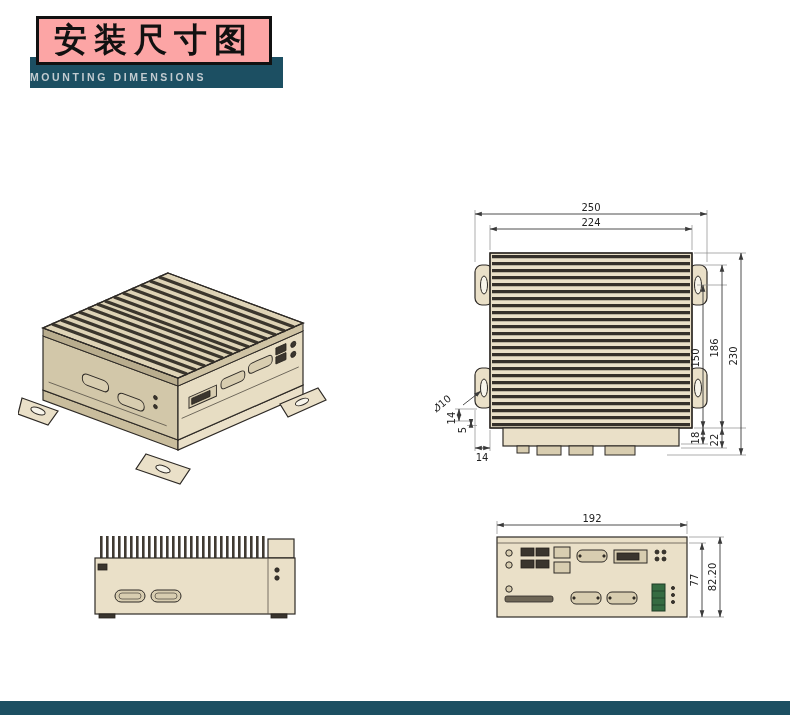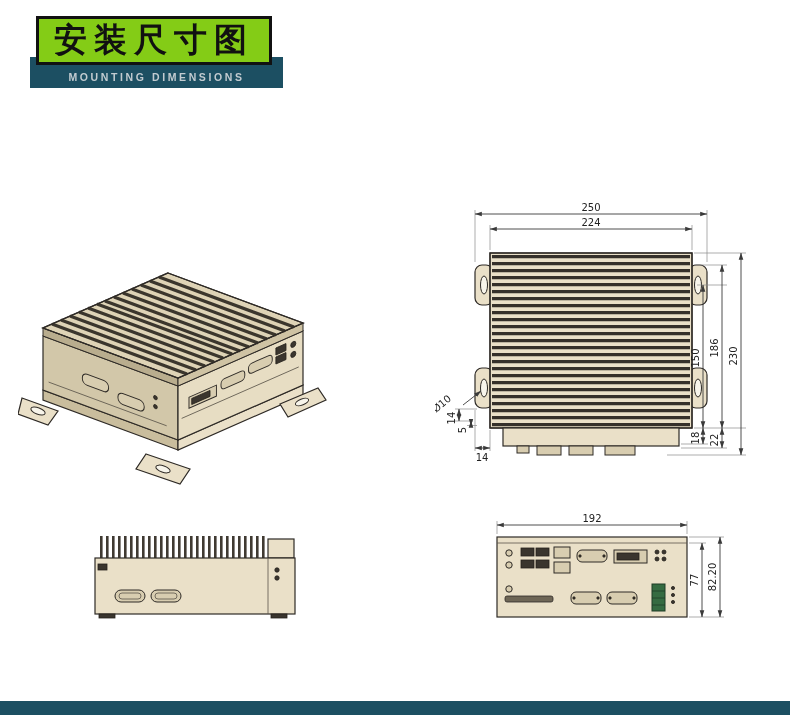--- a/index.html
+++ b/index.html
@@ -2,24 +2,24 @@
 <html style="--banner: #1c4f62; --banner_text: #c2cbd0; --device_fill: #eae0c8; --line: #2e2a26; --dim: #3a3a3a;"><head>
 <meta charset="utf-8">
 <style>
   * { margin:0; padding:0; box-sizing:border-box; }
   html,body { background:#ffffff; }
   body { font-family:"Liberation Sans", sans-serif; }
   .page { position:relative; width:790px; height:715px; background:#ffffff; overflow:hidden; }
 
   
   .banner { position:absolute; left:30px; top:57px; width:253px; height:31px;
-            background:var(--banner,#1c4f62); display:flex; align-items:center; justify-content:center; }
+            background:var(--banner,#1c4f62); display:flex; align-items:center; }
   .banner .subtitle { color:var(--banner_text,#c2cbd0); font-size:10.5px; font-weight:bold;
             letter-spacing:2.6px; padding-top:8px; white-space:nowrap; }
-  .title-box { position:absolute; left:36px; top:16px; width:236px; height:49px; background:#84cc16;
+  .title-box { position:absolute; left:36px; top:16px; width:236px; height:49px; background:#fca5a5;
             border:3px solid #111111; display:flex; align-items:center; justify-content:center; z-index:2; }
   .title-box span { font-size:33px; font-weight:bold; letter-spacing:7px; color:#111111;
             font-family:"DejaVu Sans", sans-serif; white-space:nowrap; }
 
   .footer-bar { position:absolute; left:0; bottom:0; width:790px; height:14px; background:var(--banner,#1c4f62); }
 
   
   .view { position:absolute; }
   #iso-view   { left:18px;  top:238px; }
   #top-view   { left:435px; top:198px; }

